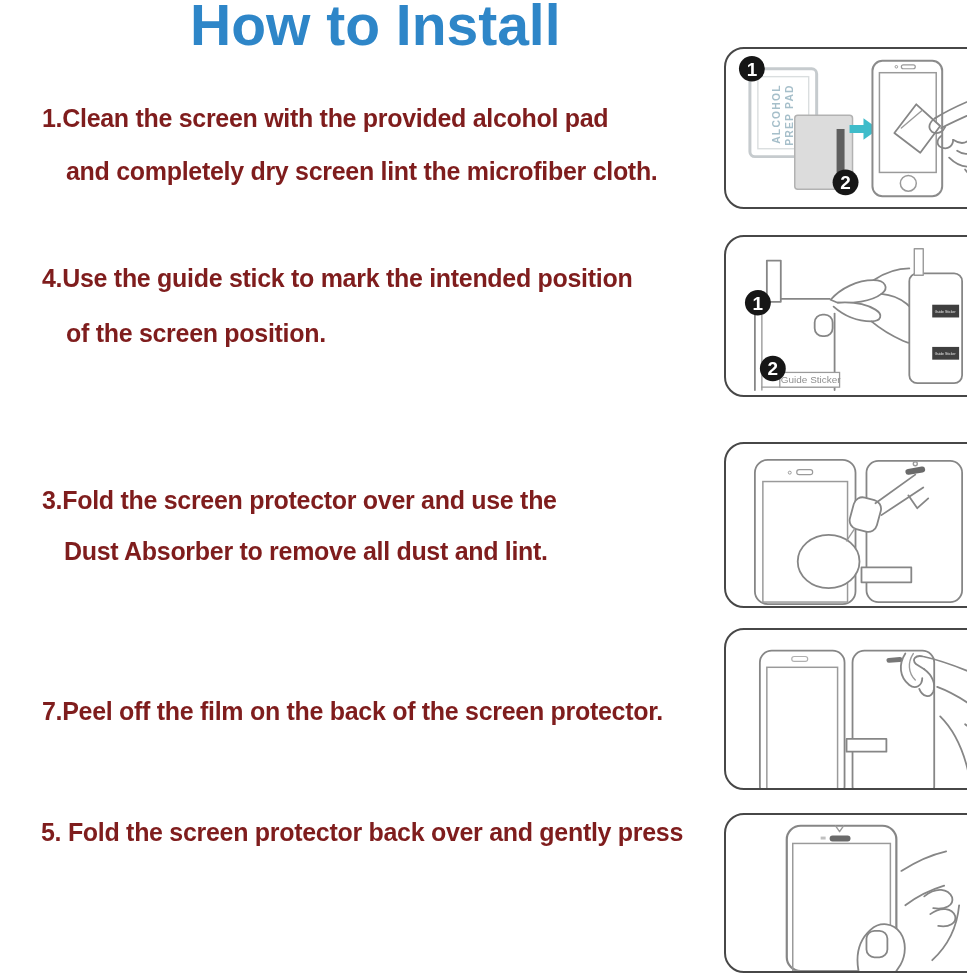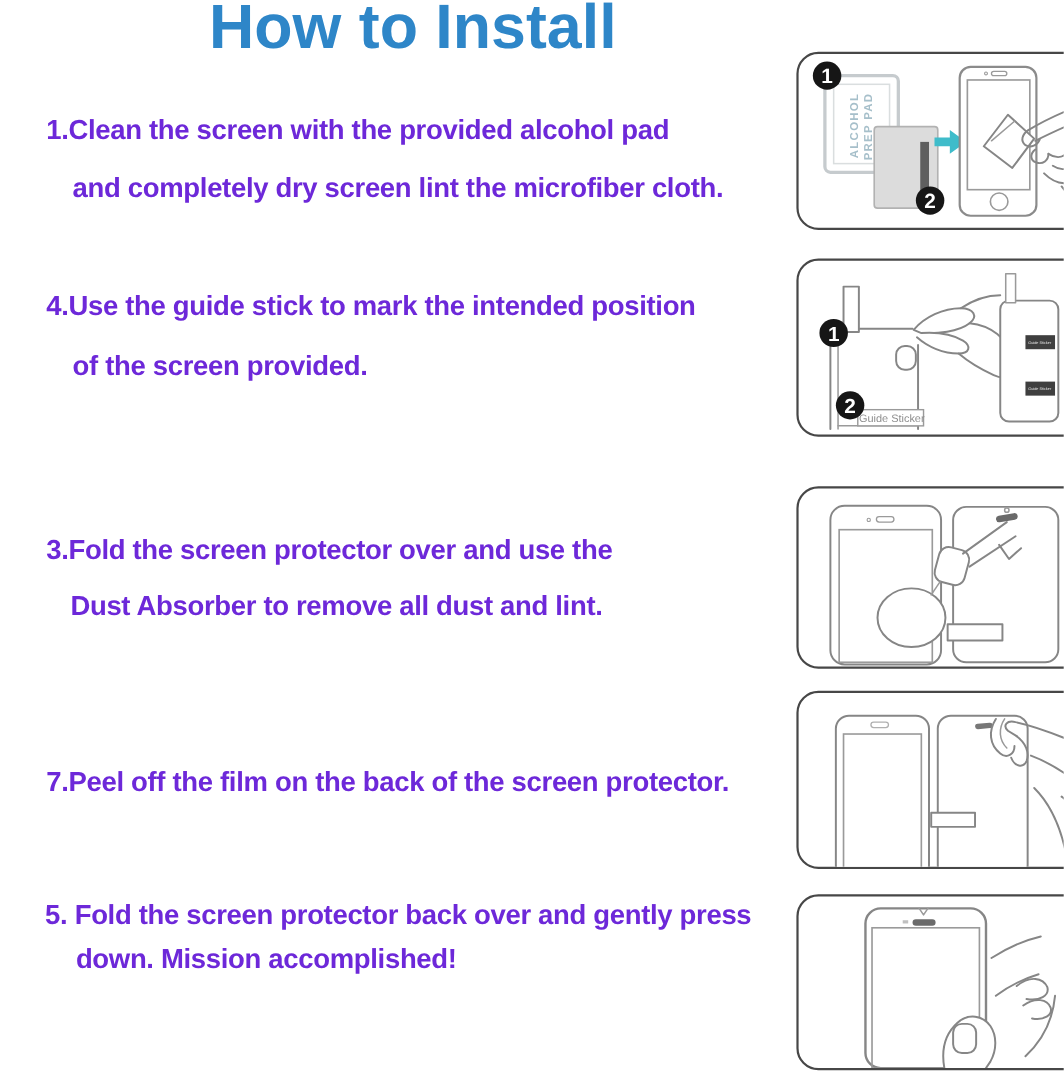--- a/index.html
+++ b/index.html
@@ -1,20 +1,20 @@
 <!DOCTYPE html>
 <html><head>
 <meta charset="utf-8">
 <style>
   html,body{margin:0;padding:0;background:#ffffff;}
   .page{position:relative;width:967px;height:977px;background:#ffffff;overflow:hidden;
         font-family:"Liberation Sans",sans-serif;margin-left:37px;}
   .title{position:absolute;left:153px;top:-8px;margin:0;font-size:57px;font-weight:bold;
          color:#2e86c8;letter-spacing:0;white-space:nowrap;}
-  .step-line{position:absolute;font-size:25px;font-weight:bold;color:#6d28d9;
+  .step-line{position:absolute;font-size:25px;font-weight:bold;color:#7f1d1d;
              white-space:nowrap;letter-spacing:-0.3px;line-height:1.2;}
   .s1a{left:5px;top:103px}
   .s1b{left:29px;top:156px}
   .s2a{left:5px;top:263px}
   .s2b{left:29px;top:318px}
   .s3a{left:5px;top:485px}
   .s3b{left:27px;top:536px}
   .s4a{left:5px;top:696px}
   .s5a{left:4px;top:817px}
   .s5b{left:32px;top:857px}
@@ -38,26 +38,25 @@
 </head>
 <body>
 
 <div class="page">
 
   <h1 class="title">How to Install</h1>
 
   <div class="step-line s1a">1.Clean the screen with the provided alcohol pad</div>
   <div class="step-line s1b">and completely dry screen lint the microfiber cloth.</div>
   <div class="step-line s2a">4.Use the guide stick to mark the intended position</div>
-  <div class="step-line s2b">of the screen provided.</div>
+  <div class="step-line s2b">of the screen position.</div>
   <div class="step-line s3a">3.Fold the screen protector over and use the</div>
   <div class="step-line s3b">Dust Absorber to remove all dust and lint.</div>
   <div class="step-line s4a">7.Peel off the film on the back of the screen protector.</div>
   <div class="step-line s5a">5. Fold the screen protector back over and gently press</div>
-  <div class="step-line s5b">down. Mission accomplished!</div>
 
   <div class="panel p1">
     <svg viewBox="0 0 268 160" preserveAspectRatio="none">
       <g>
         <rect x="24" y="20" width="67" height="89" rx="5" class="white-fill" stroke="#c6cbce" stroke-width="3"></rect>
         <rect x="32" y="28" width="51" height="73" fill="none" stroke="#dadedf" stroke-width="1.4"></rect>
         <text class="packet-txt" transform="translate(54 96) rotate(-90)">ALCOHOL</text>
         <text class="packet-txt" transform="translate(67 98) rotate(-90)">PREP PAD</text>
       </g>
       <g>

